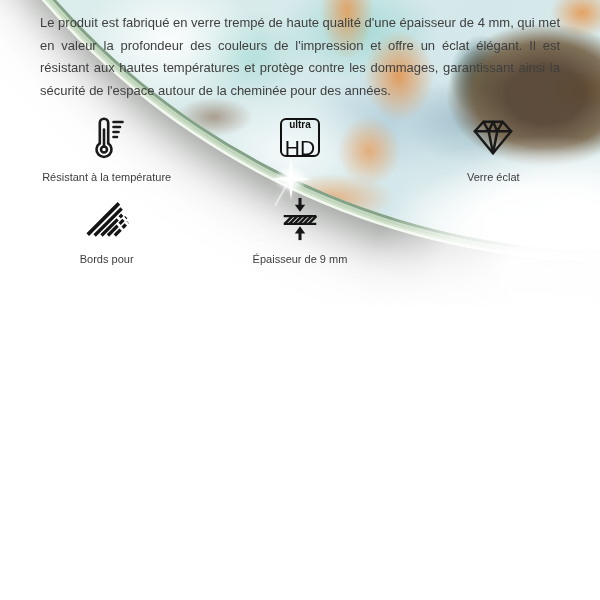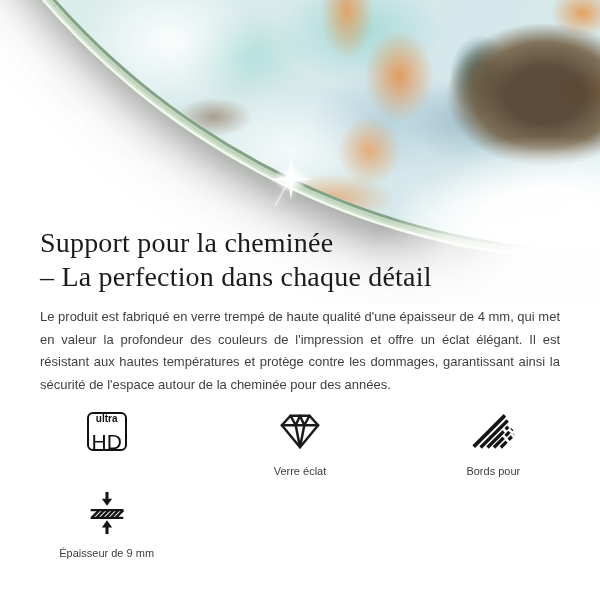--- a/index.html
+++ b/index.html
@@ -107,28 +107,39 @@
         <stop offset="1" stop-color="#fff" stop-opacity="0"></stop>
       </radialGradient>
     </defs>
     <ellipse cx="30" cy="28" rx="17" ry="13" fill="url(#sg)"></ellipse>
     <path d="M30 7 L32.4 25.6 L51 28 L32.4 30.4 L30 49 L27.6 30.4 L9 28 L27.6 25.6 Z" fill="#fff"></path>
     <path d="M28.6 30.5 L15 55 L13.4 53.9 L26.8 29.4 Z" fill="#fff" opacity=".5"></path>
   </svg>
 </div>
 
 <div class="content">
-  <h1>
-    <span>Support pour la cheminée</span>
-    <span>– La perfection dans chaque détail</span>
-  </h1>
   <p class="desc">Le produit est fabriqué en verre trempé de haute qualité d'une épaisseur de 4 mm, qui met en valeur la profondeur des couleurs de l'impression et offre un éclat élégant. Il est résistant aux hautes températures et protège contre les dommages, garantissant ainsi la sécurité de l'espace autour de la cheminée pour des années.</p>
 
   <div class="features">
 
+    <div class="feature">
+      <div class="icon-box">
+        <svg width="46" height="48" viewBox="0 0 46 48">
+          <path class="icon-stroke" d="M15.8 30.3 A7.5 7.5 0 1 0 24.2 30.3"></path>
+          <path class="icon-stroke" d="M15.8 30.3 V10 A4.2 4.2 0 0 1 24.2 10 V30.3"></path>
+          <circle class="icon-stroke" cx="20" cy="36.5" r="3" stroke-width="2.2"></circle>
+          <path class="icon-stroke" d="M20 33.5 V16.5" stroke-width="2.2"></path>
+          <path class="icon-stroke" d="M29.5 9 H38.5" stroke-width="2.2"></path>
+          <path class="icon-stroke" d="M29.5 14 H36" stroke-width="2.2"></path>
+          <path class="icon-stroke" d="M29.5 19 H34.5" stroke-width="2.2"></path>
+          <path class="icon-stroke" d="M29.5 24 H33" stroke-width="2.2"></path>
+        </svg>
+      </div>
+      <div class="label">Résistant à la température</div>
+    </div>
 
     <div class="feature">
       <div class="icon-box">
         <div class="uhd-box">
           <span class="uhd-top">ultra</span>
           <span class="uhd-bottom">HD</span>
         </div>
       </div>
     </div>
 

